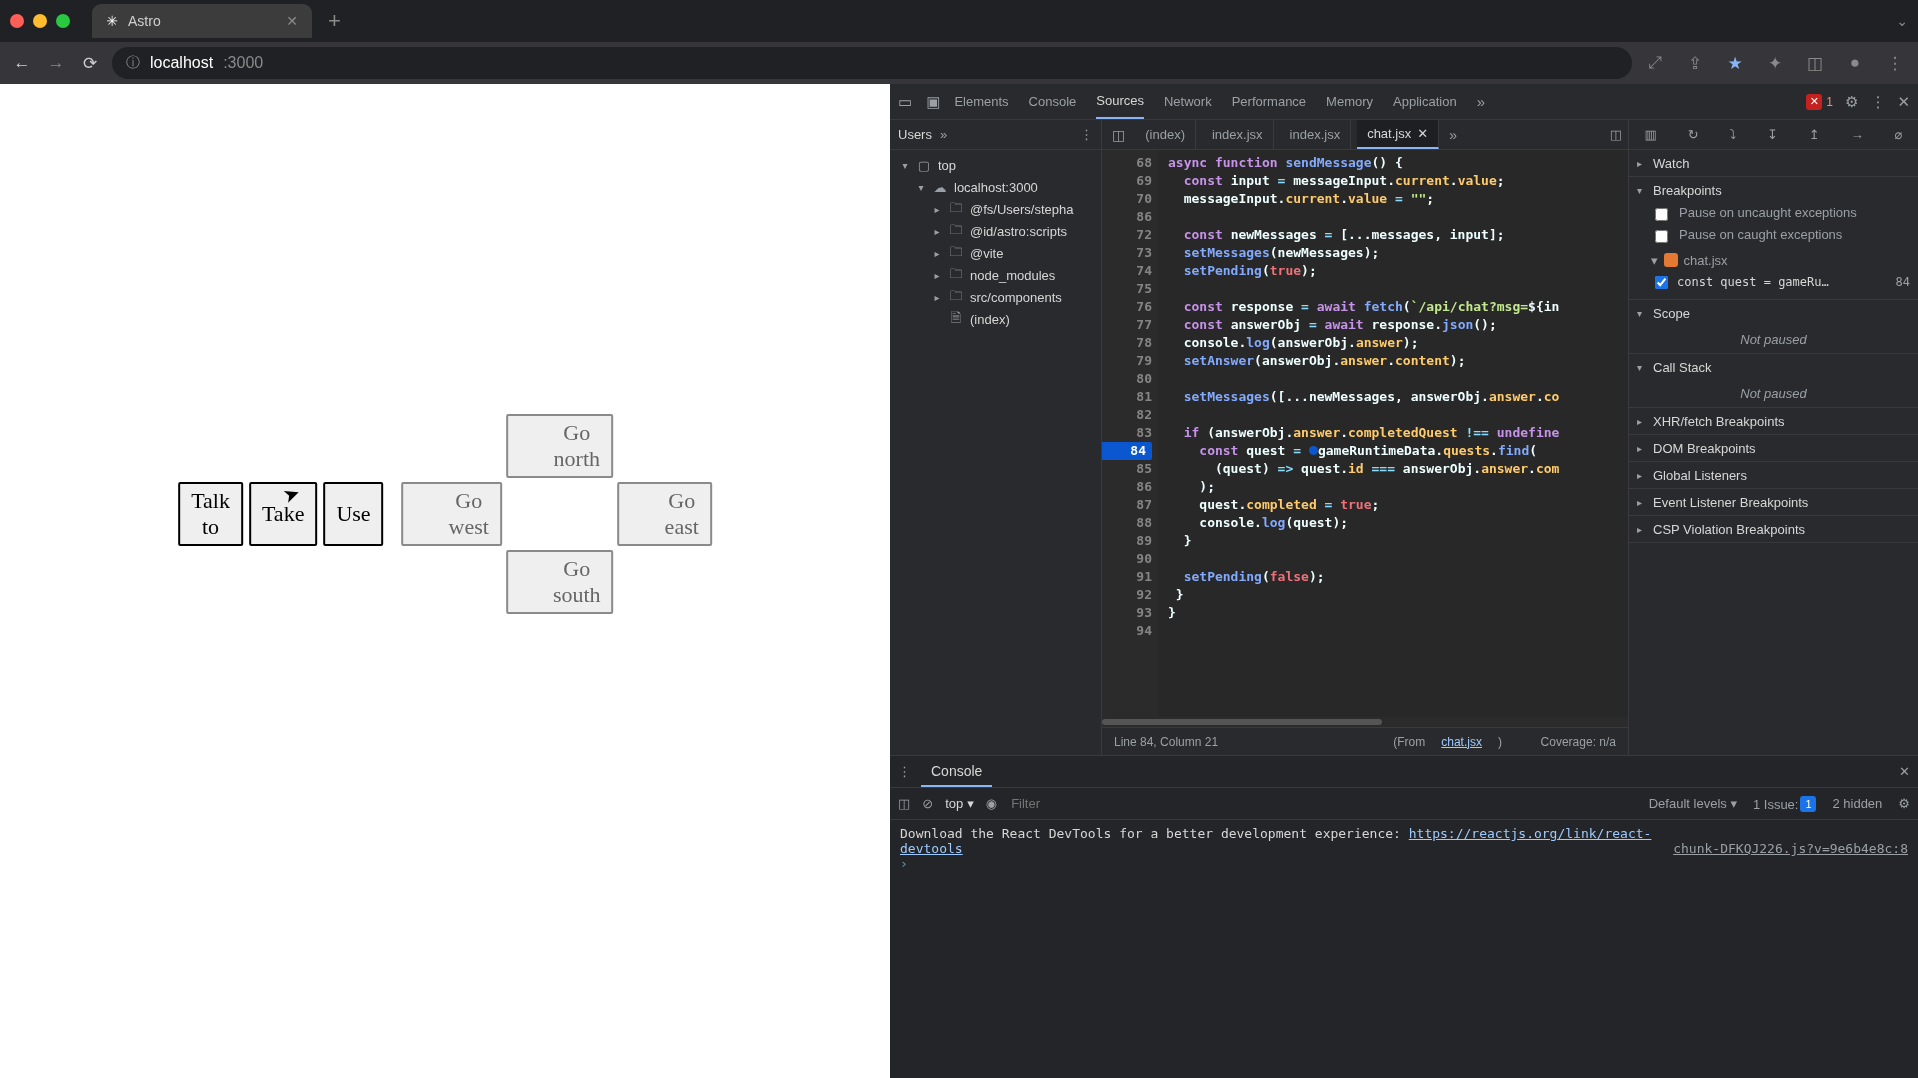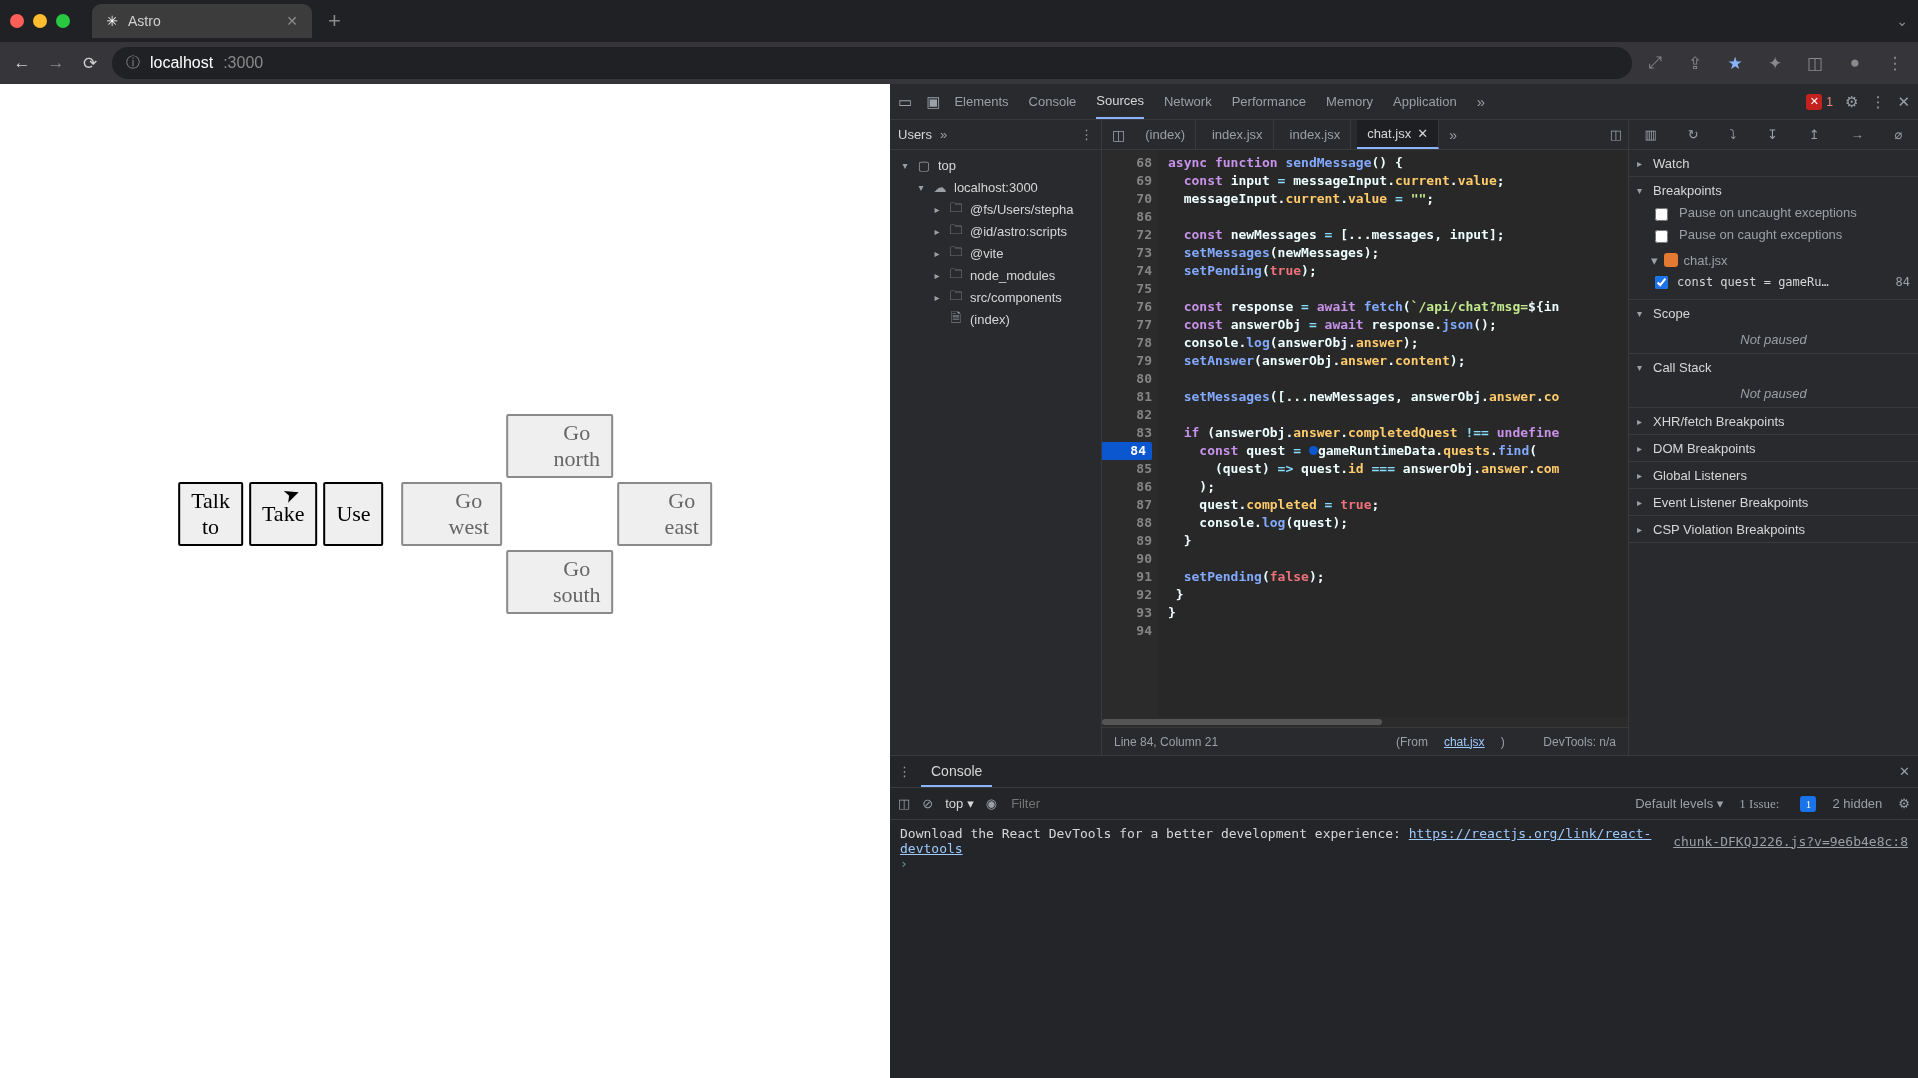--- a/index.html
+++ b/index.html
@@ -135,24 +135,24 @@
 
   
   .drawer{height:322px;display:flex;flex-direction:column;background:#242528;}
   .drawer-head{height:32px;display:flex;align-items:center;padding:0 8px;gap:10px;border-bottom:1px solid var(--dev-border);}
   .drawer-head .tab{min-width:auto;background:transparent;height:100%;padding:0 10px;color:var(--dev-text);border-bottom:2px solid var(--dev-accent2);display:flex;align-items:center;border-radius:0;}
   .drawer-head .x{margin-left:auto;color:var(--dev-text-dim);}
   .drawer-tools{height:32px;display:flex;align-items:center;padding:0 8px;gap:12px;border-bottom:1px solid var(--dev-border);color:var(--dev-text-dim);font-size:13px;}
   .drawer-tools .ctx{display:flex;align-items:center;gap:4px;color:var(--dev-text);}
   .drawer-tools input.filter{background:transparent;border:none;color:var(--dev-text);font-size:13px;outline:none;width:380px;}
   .drawer-tools .right{margin-left:auto;display:flex;align-items:center;gap:16px;}
-  .issue-badge{display:flex;align-items:flex-start;gap:21px;font-family:Liberation Serif, serif;}
+  .issue-badge{display:flex;align-items:flex-end;gap:2px;}
   .issue-badge .b{width:16px;height:16px;border-radius:3px;background:#1a73e8;color:#fff;font-size:11px;display:flex;align-items:center;justify-content:center;}
   .console-body{flex:1;padding:6px 10px;font-family:Menlo,Consolas,monospace;font-size:13px;color:var(--dev-text);overflow:auto;}
-  .console-line{display:flex;gap:8px;align-items:center;}
+  .console-line{display:flex;gap:8px;align-items:flex-end;}
   .console-src{margin-left:auto;color:var(--dev-text-dim);text-decoration:underline;white-space:nowrap;}
   .console-body a{color:#9ecbff;text-decoration:underline;}
   .prompt{color:#5f9ea0;}
 </style>
 </head>
 <body>
 
 <div class="window">
 
   <div class="tabstrip">
@@ -367,21 +367,21 @@
 }
 </div>
           </div>
           <div class="hscroll">
               <div class="thumb"></div>
             </div>
           <div class="status">
             <span>Line 84, Column 21</span>
             <span class="right">
               <span>(From </span><a>chat.jsx</a><span>)</span>
-              &nbsp;&nbsp;<span>DevTools: n/a</span>
+              &nbsp;&nbsp;<span>Coverage: n/a</span>
             </span>
           </div>
         </div>
 
         <div class="debug-pane">
           <div class="debug-tools">
             <span>▥</span>
             <span>↻</span>
             <span>⤵</span>
             <span>↧</span>

